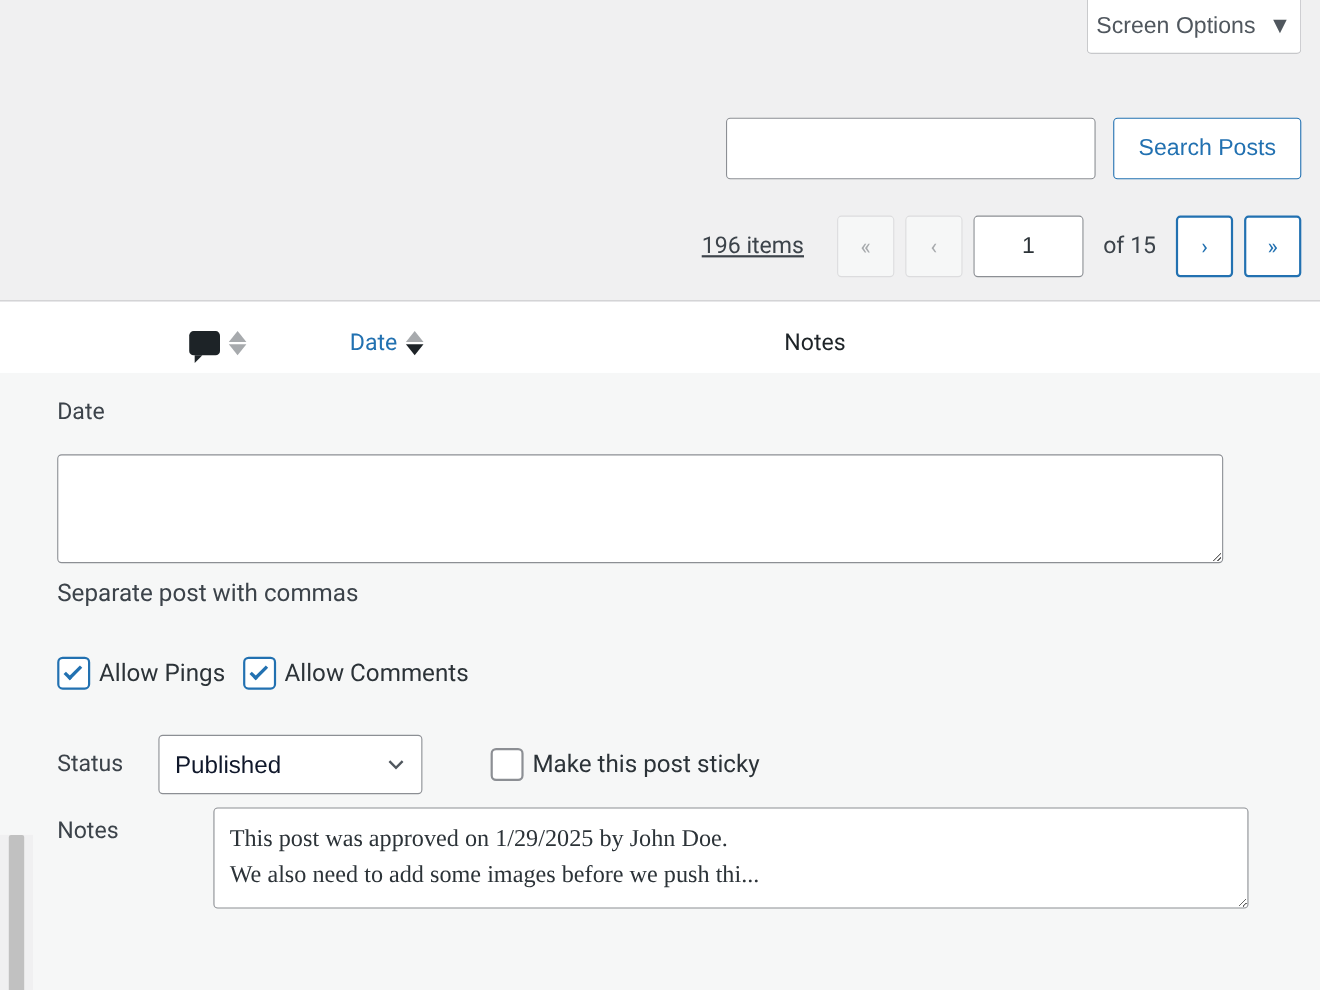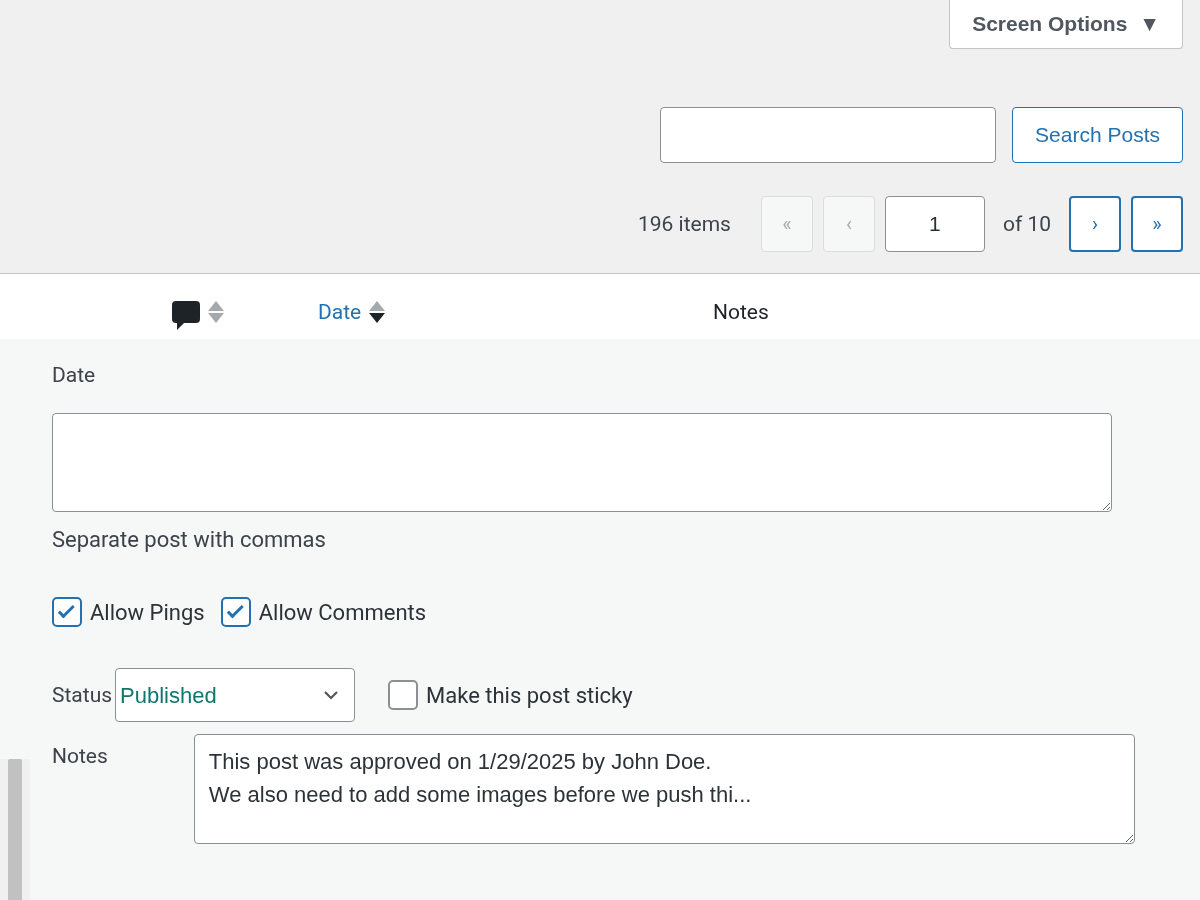--- a/index.html
+++ b/index.html
@@ -7,39 +7,39 @@
     width: 1200px; height: 900px; overflow: hidden;
     font-family: -apple-system, BlinkMacSystemFont, "Segoe UI", Roboto, sans-serif;
     background: #f0f0f1;
     color: #3c434a;
     font-size: 21px;
   }
 
   
   .top-actions { position: absolute; top: 0; right: 17px; display: flex; gap: 10px; }
   .top-action-btn {
-    border: 1px solid #c3c4c7; background: #fff; padding: 12px 22px;
-    font-size: 21px; color: #50575e; border-top: none; border-radius: 0 0 4px 4px; cursor: pointer; font-weight: bold;
+    border: 1px solid #c3c4c7; background: #fff; padding: 12px 8px;
+    font-size: 21px; color: #50575e; border-top: none; border-radius: 0 0 4px 4px; cursor: pointer;
   }
   .top-action-btn .caret { margin-left: 6px; }
 
   
   .search-row { position: absolute; top: 107px; right: 17px; display: flex; gap: 16px; align-items: center; }
   .search-box {
     width: 336px; height: 56px; border: 1px solid #8c8f94; background: #fff; border-radius: 4px;
     font-size: 21px; padding: 4px 12px; color: #2c3338;
   }
   .btn {
     border: 1px solid #2271b1; color: #2271b1; background: #fff; border-radius: 4px;
     height: 56px; padding: 0 22px; font-size: 21px; cursor: pointer;
   }
 
   
   .pagination-row { position: absolute; top: 196px; right: 17px; display: flex; align-items: center; gap: 10px; }
-  .count { color: #3c434a; margin-right: 20px; }
+  .count { color: #3c434a; margin-right: 20px; text-decoration: underline; }
   .page-square-disabled {
     width: 52px; height: 56px; border: 1px solid #dcdcde; background: #f6f7f7; color: #a7aaad; border-radius: 4px;
     display: flex; align-items: center; justify-content: center; font-size: 20px;
   }
   .page-square {
     width: 52px; height: 56px; border: 2px solid #2271b1; background: #fff; color: #2271b1; border-radius: 4px;
     display: flex; align-items: center; justify-content: center; font-size: 20px; cursor: pointer;
   }
   .page-input {
     width: 100px; height: 56px; border: 1px solid #8c8f94; background: #fff; border-radius: 4px;
@@ -80,43 +80,43 @@
   .scroll-slider { position: absolute; left: 8px; top: 420px; width: 14px; height: 298px; background: #c1c1c1; border-radius: 2px; }
 
   .label-tags, .tags-help, .row-checks, .row-status, .row-notes { position: absolute; left:52px; color:#3c434a; }
 
   .inline-textarea {
     position: absolute; left:52px; right:88px; border: 1px solid #8c8f94; border-radius: 4px;
     background: #fff; font-size: 21px; padding: 8px 12px; font-family: inherit; color: #2c3338;
   }
 
   .row-checks { top: 599px; display: flex; align-items: center; gap: 16px; }
-  .row-status { top: 670px; display: flex; align-items: center; gap: 3px; }
+  .row-status { top: 670px; display: flex; align-items: center; gap: 32px; }
   .row-notes { top: 745px; display: flex; align-items: flex-start; gap: 86px; right: 60px; }
 
   .wp-checkbox {
     width: 30px; height: 30px; border: 2px solid #2271b1; border-radius: 5px; background: #fff; display: inline-flex; align-items: center; justify-content: center; cursor: pointer;
     margin-right: 8px; position: relative; flex-shrink: 0;
   }
   .wp-checkbox.unchecked-grey { border-color: #8c8f94; }
   .check-tick { width: 16px; height: 8px; border-left: 3px solid #2271b1; border-bottom: 3px solid #2271b1; transform: rotate(-45deg) translate(1px,-2px); }
 
   .check-label { display: inline-flex; align-items: center; font-size: 22px; color:#2c3338; }
 
   .status-select {
     width: 240px; height: 54px; border: 1px solid #8c8f94; border-radius: 4px; background:#fff; font-size: 22px;
-    padding: 0 38px 0 4px; color:#0f766e; -webkit-appearance:none; appearance:none; position: relative;
+    padding: 0 38px 0 14px; color:#0f172a; -webkit-appearance:none; appearance:none; position: relative;
   }
   .select-wrap { position: relative; display: inline-block; }
   .select-wrap .chev { position:absolute; right:14px; top:50%; transform:translateY(-50%); pointer-events:none; }
   .chev svg { display:block; }
 
   .notes-textarea {
-    flex: 1; height: 110px; border: 1px solid #8c8f94; border-radius: 4px; background:#fff;
-    font-size: 22px; padding: 10px 14px; font-family: Liberation Sans, sans-serif; color:#2c3338; resize: both; line-height: 1.5;
+    flex: 1; height: 92px; border: 1px solid #8c8f94; border-radius: 4px; background:#fff;
+    font-size: 22px; padding: 10px 14px; font-family: Liberation Serif, serif; color:#2c3338; resize: both; line-height: 1.5;
   }
 </style>
 </head>
 <body>
 
 <div class="top-actions">
   <button class="top-action-btn">
     <span>Screen Options</span>
     <span class="caret">▼</span>
   </button>
@@ -125,21 +125,21 @@
 <div class="search-row">
   <input type="text" class="search-box" style="">
   <button class="btn">Search Posts</button>
 </div>
 
 <div class="pagination-row">
   <span class="count">196 items</span>
   <span class="page-square-disabled">«</span>
   <span class="page-square-disabled">‹</span>
   <input class="page-input" value="1" style="">
-  <span class="of-text">of 10</span>
+  <span class="of-text">of 15</span>
   <span class="page-square">›</span>
   <span class="page-square">»</span>
 </div>
 
 <div class="table-head">
   <div class="th-comments">
     <span class="comment-bubble"></span>
     <span class="sortable-arrows">
       <span class="tri-up"></span>
         <span class="tri-down"></span>

